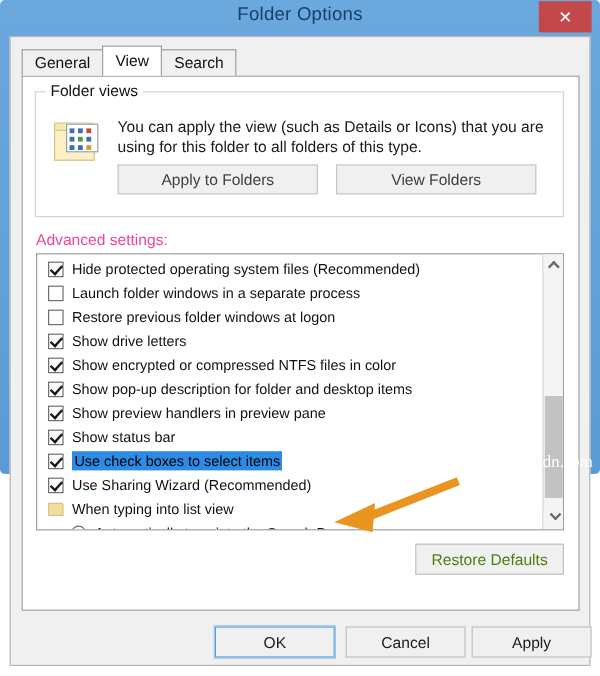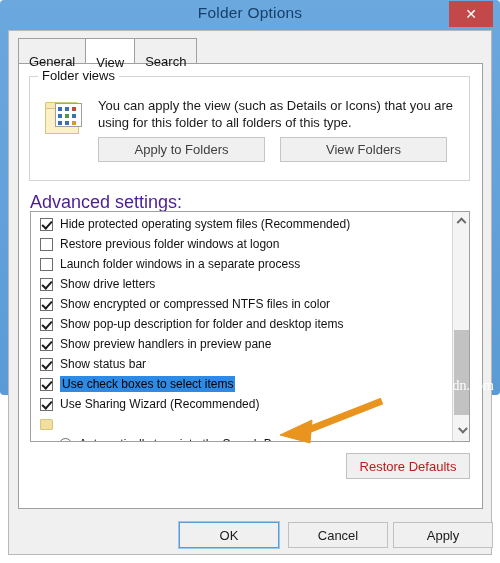--- a/index.html
+++ b/index.html
@@ -65,21 +65,21 @@
   #tab-strip {
     position: absolute;
     left: 9px; top: 8px;
     height: 24px;
     display: flex;
     align-items: flex-end;
     z-index: 5;
   }
   .tab {
     height: 22px;
-    padding: 12px 10px;
+    padding: 0 10px;
     line-height: 22px;
     font-size: 13px;
     color: #111;
     background: #f0f0f0;
     border: 1px solid #a0a0a0;
     border-bottom: none;
     margin-right: -1px;
     cursor: pointer;
     font-family: "Liberation Sans", sans-serif;
     margin-top: 16px;
@@ -164,22 +164,22 @@
     font-family: "Liberation Sans", sans-serif;
     cursor: default;
   }
   #apply-to-folders-button { left: 68px; width: 167px; }
   #reset-folders-button    { left: 250px; width: 167px; }
 
   
   #advanced-label {
     position: absolute;
     left: 11px; top: 128px;
-    font-size: 18px;
-    color: #4c1d95;
+    font-size: 13px;
+    color: #ec4899;
   }
   #advanced-list {
     position: absolute;
     left: 11px; top: 147px;
     width: 440px; height: 231px;
     background: #ffffff;
     border: 1px solid #a0a0a0;
     overflow: hidden;
   }
   #advanced-items {
@@ -276,21 +276,21 @@
   }
 
   
   #restore-defaults-button {
     position: absolute;
     left: 327px; top: 389px;
     width: 124px; height: 26px;
     background: #f0f0f0;
     border: 1px solid #c0c0c0;
     font-size: 13px;
-    color: #b91c1c;
+    color: #4d7c0f;
     font-family: "Liberation Sans", sans-serif;
     cursor: pointer;
   }
 
   
   .footer-button {
     position: absolute;
     top: 491px;
     width: 100px; height: 26px;
     background: #f0f0f0;
@@ -371,27 +371,27 @@
       <div id="advanced-label">Advanced settings:</div>
 
       <div id="advanced-list">
         <div id="advanced-items">
             <div class="adv-row">
               <span class="cb checked"></span>
               <span class="adv-label">Hide protected operating system files (Recommended)</span>
             </div>
             <div class="adv-row">
               <span class="cb"></span>
+              <span class="adv-label">Launch folder windows in a separate process</span>
+            </div>
+            <div class="adv-row">
+              <span class="cb"></span>
               <span class="adv-label">Restore previous folder windows at logon</span>
             </div>
             <div class="adv-row">
-              <span class="cb"></span>
-              <span class="adv-label">Launch folder windows in a separate process</span>
-            </div>
-            <div class="adv-row">
               <span class="cb checked"></span>
               <span class="adv-label">Show drive letters</span>
             </div>
             <div class="adv-row">
               <span class="cb checked"></span>
               <span class="adv-label">Show encrypted or compressed NTFS files in color</span>
             </div>
             <div class="adv-row">
               <span class="cb checked"></span>
               <span class="adv-label">Show pop-up description for folder and desktop items</span>
@@ -407,20 +407,21 @@
             <div class="adv-row">
               <span class="cb checked"></span>
               <span class="adv-label selected">Use check boxes to select items</span>
             </div>
             <div class="adv-row">
               <span class="cb checked"></span>
               <span class="adv-label">Use Sharing Wizard (Recommended)</span>
             </div>
             <div class="adv-row">
               <span class="grp-icon"></span>
+              <span class="adv-label">When typing into list view</span>
             </div>
             <div class="adv-row indent1">
               <span class="rb"></span>
               <span class="adv-label">Automatically type into the Search Box</span>
             </div>
           </div>
 
         <div id="adv-scrollbar">
           <div class="sb-arrow" id="sb-arrow-up"><i class="sb-chev"></i></div>
           <div id="sb-thumb"></div>

